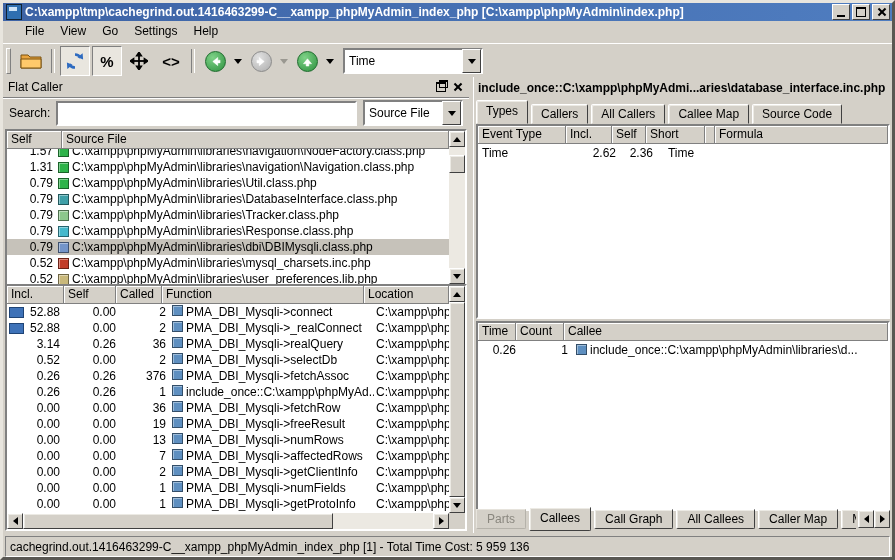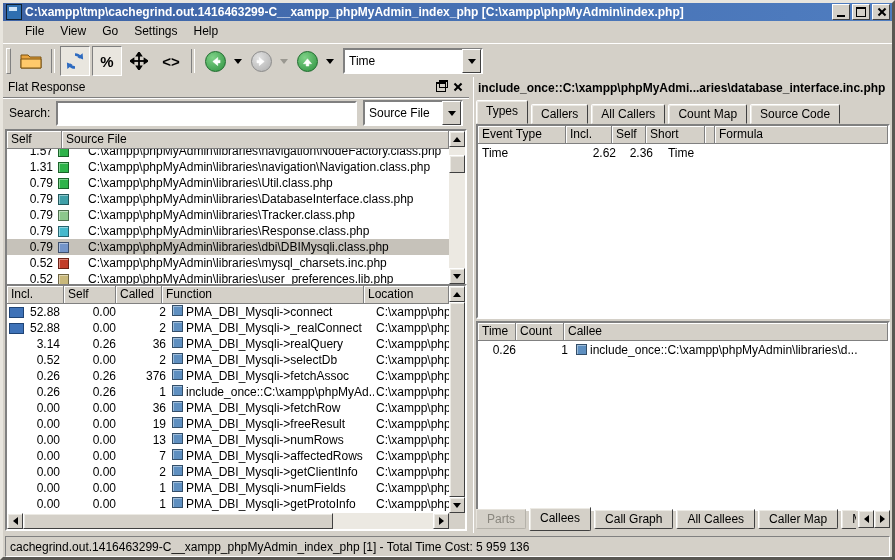--- a/index.html
+++ b/index.html
@@ -52,21 +52,21 @@
   .panel{position:absolute;background:#fff;border:2px solid;border-color:#808080 #fff #fff #808080;overflow:hidden;}
   .hdr{display:flex;height:18px;background:#D4D0C8;flex:0 0 auto;}
   .hcell{border-right:1px solid #808080;border-bottom:1px solid #808080;box-shadow:inset 1px 1px 0 #fff;padding:1px 4px;white-space:nowrap;overflow:hidden;background:#D4D0C8;}
   .sq{width:9px;height:9px;display:inline-block;flex:0 0 auto;margin-right:3px;border:1px solid rgba(0,0,0,.45);box-shadow:inset 1px 1px 0 rgba(255,255,255,.4);}
   
   .source-list{top:52px;left:2px;right:2px;height:153px;}
   .src-rows{position:absolute;top:18px;left:0;right:16px;bottom:0;overflow:hidden;}
   .src-row{display:flex;align-items:center;height:16px;white-space:nowrap;}
   .src-row.sel{background:#C6C2BA;}
   .src-self{width:46px;text-align:right;padding-right:5px;flex:0 0 auto;}
-  .src-file{flex:1;overflow:hidden;margin-left:16px;}
+  .src-file{flex:1;overflow:hidden;}
   
   .func-table{top:207px;left:2px;right:2px;bottom:2px;}
   .func-rows{position:absolute;top:18px;left:0;right:16px;bottom:16px;overflow:hidden;}
   .f-row{display:flex;align-items:center;height:16px;white-space:nowrap;}
   .c-incl{width:57px;flex:0 0 auto;display:flex;align-items:center;}
   .c-incl .num{flex:1;text-align:right;padding-right:4px;}
   .bar-ic{width:13px;height:9px;background:#3E72B8;border:1px solid #1F4476;margin-left:2px;flex:0 0 auto;}
   .c-self{width:52px;text-align:right;padding-right:4px;flex:0 0 auto;}
   .c-called{width:46px;text-align:right;padding-right:4px;flex:0 0 auto;}
   .c-func{width:202px;flex:0 0 auto;display:flex;align-items:flex-start;overflow:hidden;padding-left:2px;}
@@ -203,21 +203,21 @@
       <span class="cbtn">
           <span class="tri down"></span>
         </span>
     </span>
   </div>
 
   <div class="main">
 
     <div class="dock">
       <div class="dock-title">
-        <span class="t">Flat Response</span>
+        <span class="t">Flat Caller</span>
         <span class="dock-ic">
             <span class="float-glyph"></span>
           </span>
         <span class="dock-ic">
             <span class="glyph-x"></span>
           </span>
       </div>
       <div class="search-row">
         <span>Search:</span>
         <input class="search-input" value="" style="">
@@ -482,21 +482,21 @@
         <div class="corner"></div>
       </div>
     </div>
 
     <div class="rpanel">
       <div class="rp-header">include_once::C:\xampp\phpMyAdmi...aries\database_interface.inc.php</div>
       <div class="rp-tabs" id="top-tabs">
           <span class="tab active">Types</span>
           <span class="tab">Callers</span>
           <span class="tab">All Callers</span>
-          <span class="tab">Count Map</span>
+          <span class="tab">Callee Map</span>
           <span class="tab">Source Code</span>
         </div>
 
       <div class="panel types-panel">
         <div class="hdr">
           <div class="hcell" style="width:88px;box-sizing:border-box;">Event Type</div>
           <div class="hcell" style="width:46px;box-sizing:border-box;">Incl.</div>
           <div class="hcell" style="width:34px;box-sizing:border-box;">Self</div>
           <div class="hcell" style="width:59px;box-sizing:border-box;">Short</div>
           <div class="hcell" style="width:10px;box-sizing:border-box;padding:1px 0;"></div>

